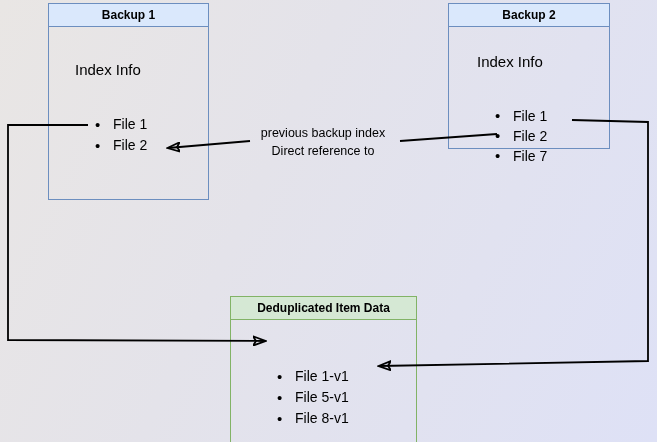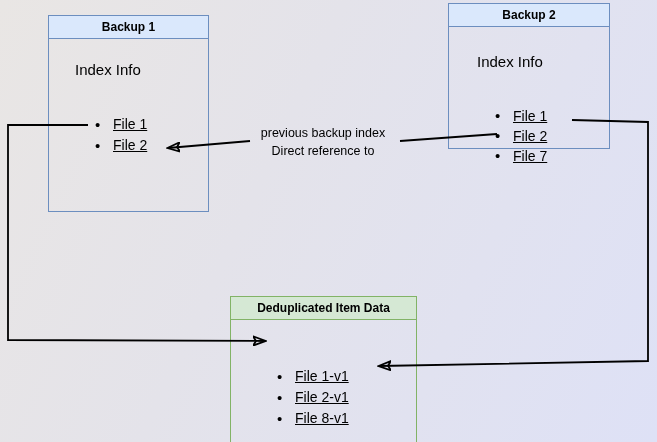--- a/index.html
+++ b/index.html
@@ -24,36 +24,35 @@
     line-height: 22px;
     text-align: center;
     font-size: 12px;
     font-weight: bold;
     background: #dae8fc;
     border-bottom: 1px solid #6c8ebf;
   }
   .node.green { border-color: #82b366; margin-top: 14px; }
   .node.green .node-header { background: #d5e8d4; border-bottom-color: #82b366; }
 
-  #backup1-box { left: 48px;  top: 15px;   width: 161px; height: 197px; }
+  #backup1-box { left: 48px;  top: 3px;   width: 161px; height: 197px; }
   #backup2-box { left: 448px; top: 3px;   width: 162px; height: 146px; }
   #dedup-box   { left: 230px; top: 282px; width: 187px; height: 158px; }
 
   .section-label {
     position: absolute;
     font-size: 15px;
   }
   #index-label-1 { left: 75px;  top: 61px; }
   #index-label-2 { left: 477px; top: 53px; }
 
   ul.file-list {
     position: absolute;
     list-style: none;
     font-size: 14px;
-    text-decoration: underline;
   }
   ul.file-list li { position: relative; padding-left: 18px; }
   ul.file-list li::before {
     content: "\2022";
     position: absolute;
     left: 0;
     font-size: 15px;
   }
   #file-list-1 { left: 95px;  top: 114px; }
   #file-list-1 li { line-height: 21px; }
@@ -113,21 +112,21 @@
     <li>File 7</li>
   </ul>
 
   <div class="node green" id="dedup-box">
     <div class="node-header">
       <span>Deduplicated Item Data</span>
     </div>
   </div>
   <ul class="file-list" id="file-list-3">
     <li>File 1-v1</li>
-    <li>File 2-v1</li>
+    <li>File 5-v1</li>
     <li>File 8-v1</li>
   </ul>
 
   <div id="edge-annotation">
     <div>previous backup index</div>
     <div>Direct reference to</div>
   </div>
 
   <svg id="edge-layer" viewBox="0 0 657 442" xmlns="http://www.w3.org/2000/svg">
     <defs>

